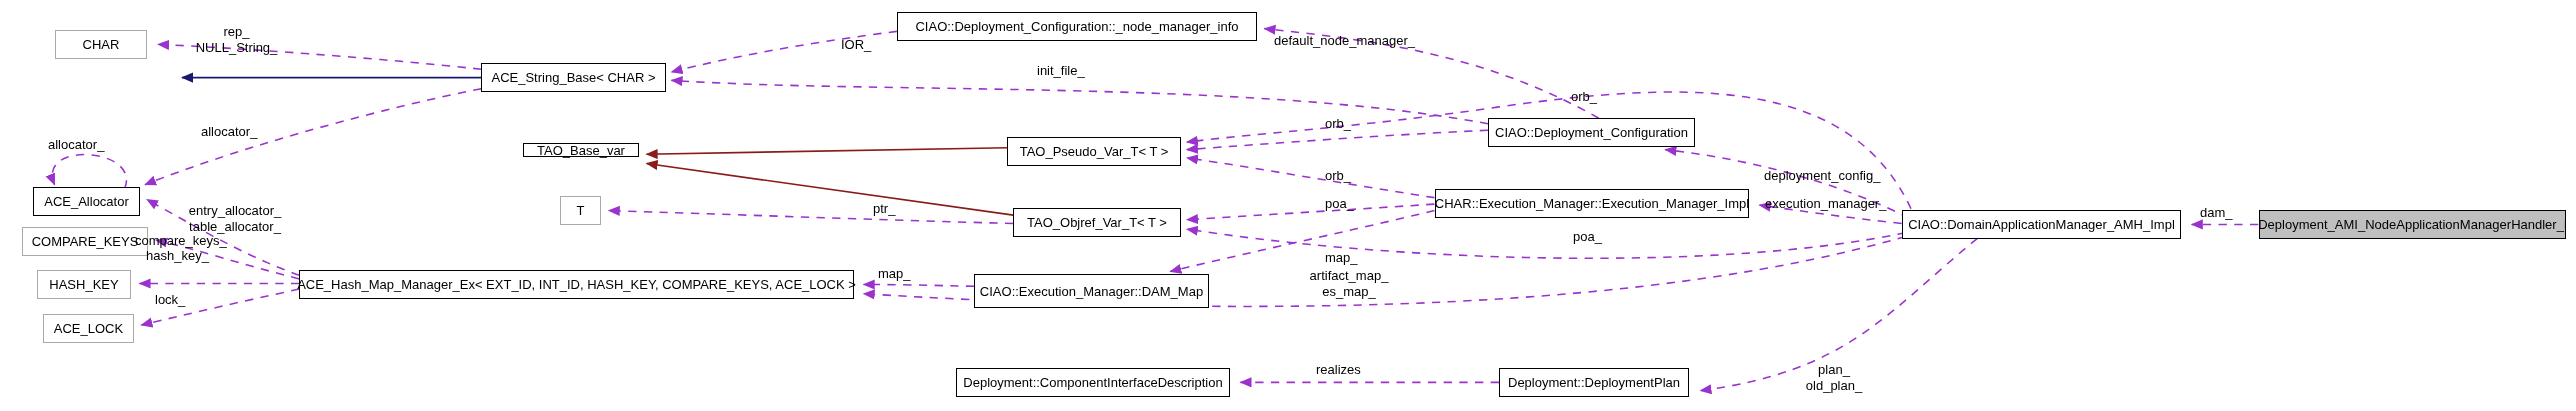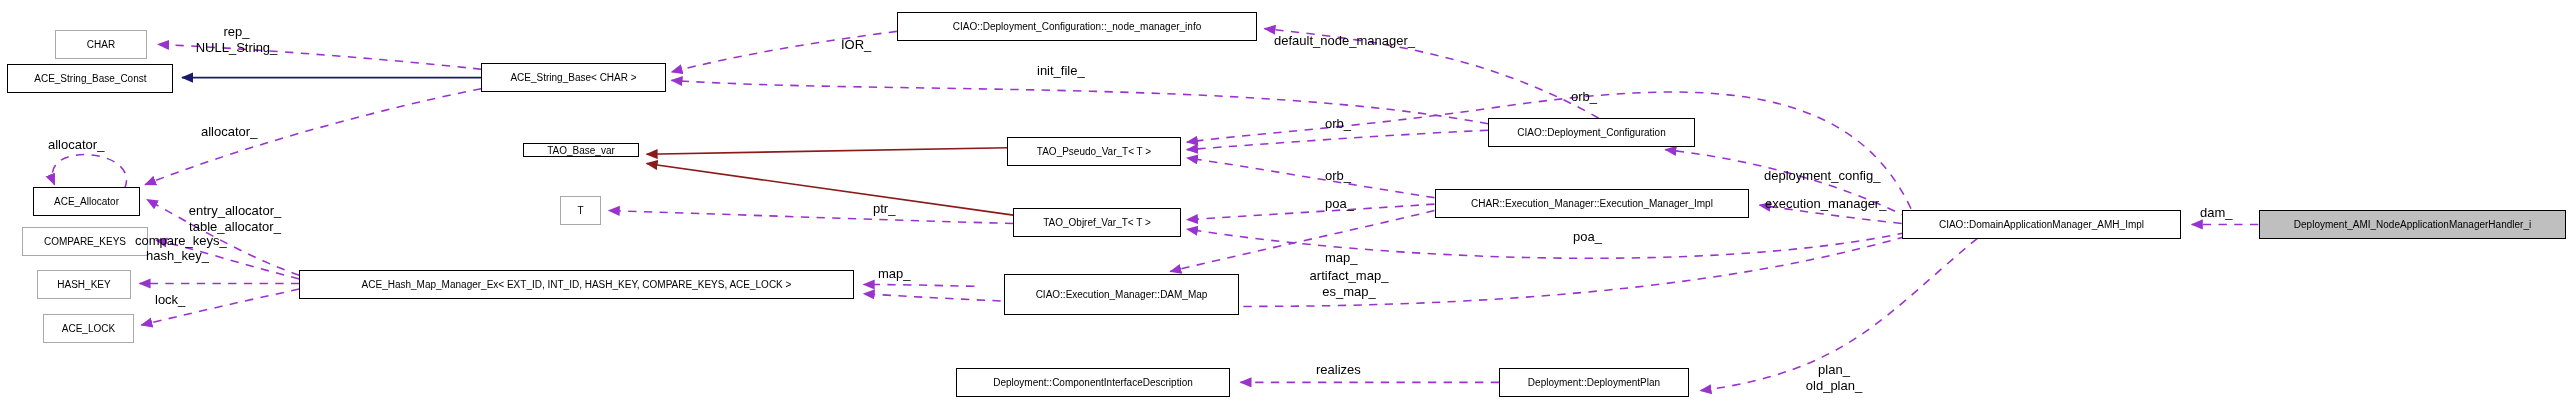--- a/index.html
+++ b/index.html
@@ -1,21 +1,21 @@
 <!DOCTYPE html>
 <html style="font-size:15px"><head>
 <meta charset="utf-8">
 <style>
   html,body{margin:0;padding:0;background:#ffffff;}
   #canvas{position:relative;width:2576px;height:411px;background:#ffffff;overflow:hidden;
           font-family:"Liberation Sans",sans-serif;}
   #edges{position:absolute;left:0;top:0;width:2576px;height:411px;}
   .node{position:absolute;box-sizing:border-box;background:#ffffff;border:1.8px solid #000000;
         display:flex;align-items:center;justify-content:center;white-space:nowrap;
-        font-size:10px;color:#000;z-index:2;padding:0 1.8px;}
+        font-size:13px;color:#000;z-index:2;padding:0 1.8px;}
   .node.plain{border:1.4px solid #a9a9a9;}
   .node.current{background:#bfbfbf;border:1.8px solid #000000;}
   .elabel{position:absolute;font-size:13px;color:#000;white-space:pre;text-align:center;
           line-height:15.7px;z-index:3;}
 </style>
 </head>
 <body>
 
 <div id="canvas">
 
@@ -56,33 +56,32 @@
     <path d="M 1054,310 C 1010,309 972,308 934,308" stroke="#9a32cd" stroke-width="1.7" fill="none" stroke-dasharray="9,8" marker-end="url(#arrP)"></path>
     <path d="M 1096,242 C 950,238 785,232 658,228" stroke="#9a32cd" stroke-width="1.7" fill="none" stroke-dasharray="9,8" marker-end="url(#arrP)"></path>
     <path d="M 2066,236 C 1985,196 1892,172 1802,162" stroke="#9a32cd" stroke-width="1.7" fill="none" stroke-dasharray="9,8" marker-end="url(#arrP)"></path>
     <path d="M 2058,242 C 2002,236 1952,229 1904,222" stroke="#9a32cd" stroke-width="1.7" fill="none" stroke-dasharray="9,8" marker-end="url(#arrP)"></path>
     <path d="M 2444,243 L 2372,243" stroke="#9a32cd" stroke-width="1.7" fill="none" stroke-dasharray="9,8" marker-end="url(#arrP)"></path>
     <path d="M 2140,258 C 2040,340 2000,402 1840,423" stroke="#9a32cd" stroke-width="1.7" fill="none" stroke-dasharray="9,8" marker-end="url(#arrP)"></path>
     <path d="M 1622,414 L 1342,414" stroke="#9a32cd" stroke-width="1.7" fill="none" stroke-dasharray="9,8" marker-end="url(#arrP)"></path>
   </svg>
 
   <div class="node plain" style="left:55px;top:30px;width:92px;height:29px">CHAR</div>
-  <div class="node" style="left:7.4px;top:64px;width:166px;height:29px">ACE_String_Base_Const</div>
   <div class="node" style="left:33px;top:187px;width:107px;height:29px">ACE_Allocator</div>
   <div class="node plain" style="left:22px;top:227px;width:126px;height:29px">COMPARE_KEYS</div>
   <div class="node plain" style="left:37px;top:270px;width:94px;height:29px">HASH_KEY</div>
   <div class="node plain" style="left:43px;top:314px;width:91px;height:29px">ACE_LOCK</div>
   <div class="node" style="left:481px;top:63px;width:185px;height:29px">ACE_String_Base&lt; CHAR &gt;</div>
   <div class="node" style="left:523px;top:143px;width:116px;height:14px">TAO_Base_var</div>
   <div class="node plain" style="left:560px;top:196px;width:41px;height:29px">T</div>
   <div class="node" style="left:299px;top:270px;width:555px;height:29px">ACE_Hash_Map_Manager_Ex&lt; EXT_ID, INT_ID, HASH_KEY, COMPARE_KEYS, ACE_LOCK &gt;</div>
   <div class="node" style="left:897px;top:12px;width:360px;height:29px">CIAO::Deployment_Configuration::_node_manager_info</div>
   <div class="node" style="left:1007px;top:137px;width:174px;height:29px">TAO_Pseudo_Var_T&lt; T &gt;</div>
   <div class="node" style="left:1013px;top:208px;width:168px;height:29px">TAO_Objref_Var_T&lt; T &gt;</div>
-  <div class="node" style="left:1004px;top:274px;width:235px;height:41px">CIAO::Execution_Manager::DAM_Map</div>
+  <div class="node" style="left:974px;top:274px;width:235px;height:34px">CIAO::Execution_Manager::DAM_Map</div>
   <div class="node" style="left:1488px;top:118px;width:207px;height:29px">CIAO::Deployment_Configuration</div>
   <div class="node" style="left:1435px;top:189px;width:314px;height:29px">CHAR::Execution_Manager::Execution_Manager_Impl</div>
   <div class="node" style="left:1902px;top:210px;width:279px;height:29px">CIAO::DomainApplicationManager_AMH_Impl</div>
   <div class="node current" style="left:2259px;top:210px;width:307px;height:29px">Deployment_AMI_NodeApplicationManagerHandler_i</div>
   <div class="node" style="left:956px;top:368px;width:274px;height:29px">Deployment::ComponentInterfaceDescription</div>
   <div class="node" style="left:1499px;top:368px;width:190px;height:29px">Deployment::DeploymentPlan</div>
 
   <div class="elabel" style="left:181px;top:24px;width:111px">rep_
 NULL_String_</div>
   <div class="elabel" style="left:48px;top:137px">allocator_</div>

